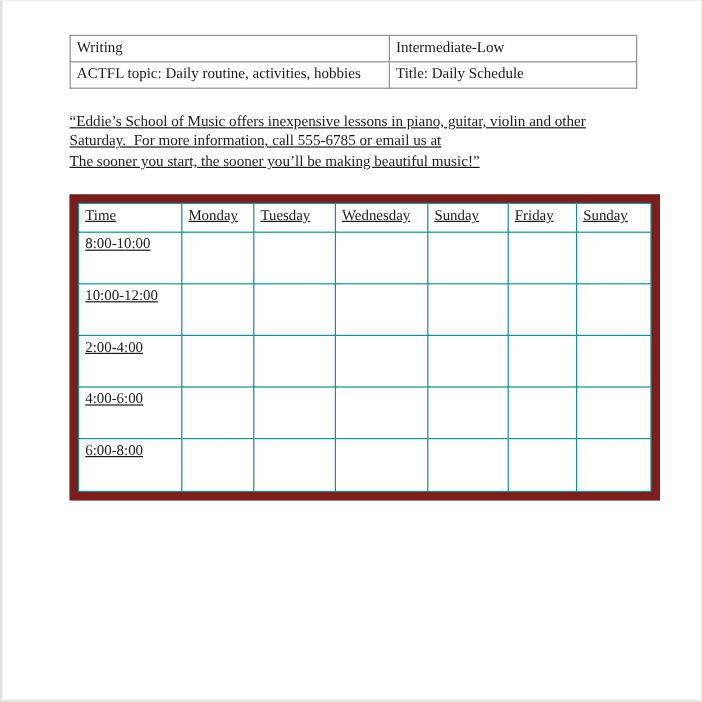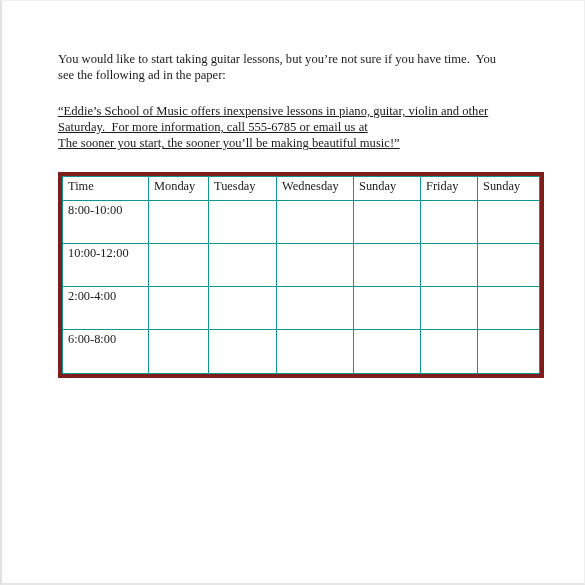--- a/index.html
+++ b/index.html
@@ -67,22 +67,23 @@
   
   .schedule-wrap {
     margin-top: 20px;
   }
   .schedule {
     border-collapse: separate;
     border-spacing: 0;
     table-layout: fixed;
     width: 476px;
     background: #0d9494;
-    border: 5px solid #7f1d1d;
+    border: 8px solid #7f1d1d;
     font-size: 12.4px;
+    text-decoration: underline;
   }
   .schedule td {
     background: #ffffff;
     border: 0;
     padding: 3px 0 0 5px;
     vertical-align: top;
     line-height: 1.1;
     white-space: nowrap;
     box-shadow: 0 0 0 1px #0d9494;
   }
@@ -98,25 +99,37 @@
   .schedule col.c-sat  { width: 61px; }
 
   .cell-blank { color: transparent; }
 </style>
 </head>
 <body>
 
 <div class="page">
   <div class="sheet">
 
-
-    <p class="prose para-1">
-      <span class="ln">You would like to start taking guitar lessons, but you’re not sure if you have time.  You</span>
-      <span class="ln">see the following ad in the paper:</span>
-    </p>
+    <table class="meta-table">
+      <colgroup>
+        <col class="col-left">
+        <col class="col-right">
+      </colgroup>
+      <tbody>
+        <tr>
+          <td>Writing</td>
+          <td>Intermediate-Low</td>
+        </tr>
+        <tr>
+          <td>ACTFL topic:  Daily routine, activities, hobbies</td>
+          <td>Title: Daily Schedule</td>
+        </tr>
+      </tbody>
+    </table>
+
 
     <p class="prose para-2">
       <span class="ln">“Eddie’s School of Music offers inexpensive lessons in piano, guitar, violin and other</span>
       <span class="ln">Saturday.  For more information, call 555-6785 or email us at</span>
       <span class="ln">The sooner you start, the sooner you’ll be making beautiful music!”</span>
     </p>
 
 
     <div class="schedule-wrap">
       <table class="schedule">
@@ -164,20 +177,29 @@
           <tr class="slot-row">
             <td>2:00-4:00</td>
             <td class="cell-blank"></td>
             <td class="cell-blank"></td>
             <td class="cell-blank"></td>
             <td class="cell-blank"></td>
             <td class="cell-blank"></td>
             <td class="cell-blank"></td>
           </tr>
 
+          <tr class="slot-row">
+            <td>4:00-6:00</td>
+            <td class="cell-blank"></td>
+            <td class="cell-blank"></td>
+            <td class="cell-blank"></td>
+            <td class="cell-blank"></td>
+            <td class="cell-blank"></td>
+            <td class="cell-blank"></td>
+          </tr>
 
           <tr class="slot-row">
             <td>6:00-8:00</td>
             <td class="cell-blank"></td>
             <td class="cell-blank"></td>
             <td class="cell-blank"></td>
             <td class="cell-blank"></td>
             <td class="cell-blank"></td>
             <td class="cell-blank"></td>
           </tr>

